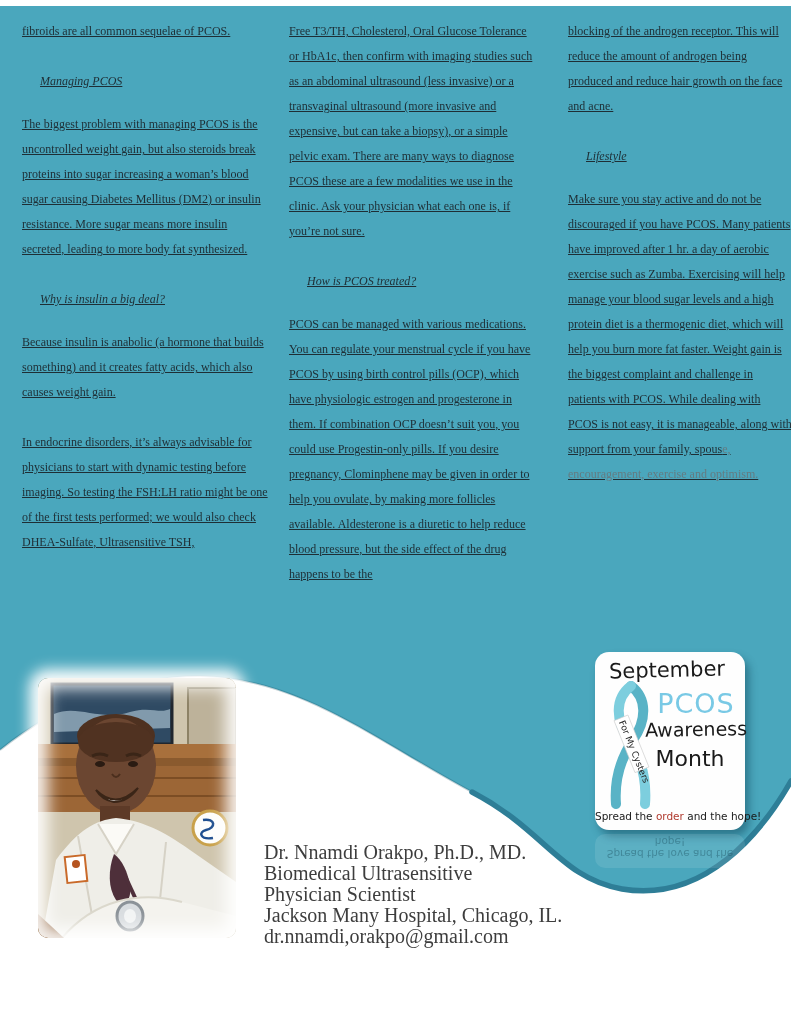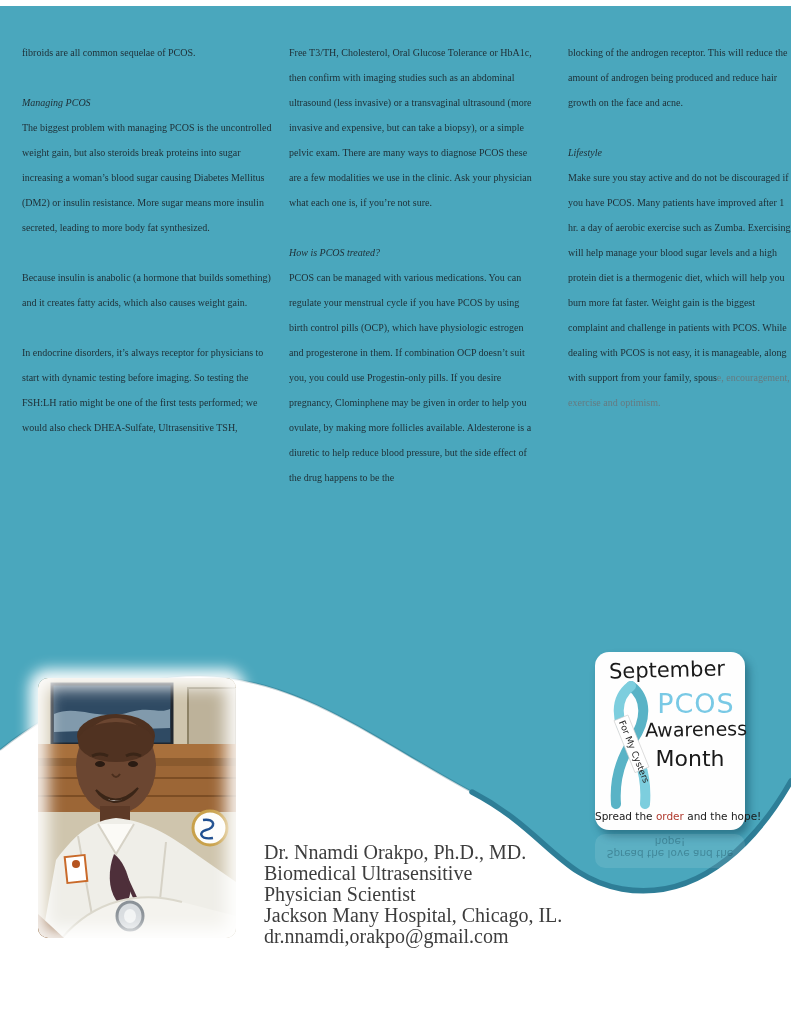--- a/index.html
+++ b/index.html
@@ -1,24 +1,24 @@
 <!DOCTYPE html>
 <html style="--teal: #4aa7bd; --teal_edge: #2e7e97; --text: #1e2e35; --muted: #647b81; --badge_pcos: #79c9e5; --love_red: #b03a2e;"><head>
 <meta charset="utf-8">
 <style>
   html,body{margin:0;padding:0;background:#fff;}
   .page{position:relative;width:791px;height:1024px;background:#fff;overflow:hidden;
         font-family:"Liberation Serif","DejaVu Serif",serif;}
   .wave-svg{position:absolute;left:0;top:0;width:791px;height:1024px;display:block;}
-  .col{position:absolute;top:40px;font-size:10px;line-height:25px;color:var(--text,#1e2e35);}
+  .col{position:absolute;top:19px;font-size:12px;line-height:25px;color:var(--text,#1e2e35);text-decoration:underline;}
   .col1{left:22px;width:250px;}
   .col2{left:289px;width:248px;}
   .col3{left:568px;width:224px;}
   .para{margin:0 0 25px 0;}
-  .heading{margin:0;font-style:italic;}
+  .heading{margin:18px;font-style:italic;}
   .muted{color:var(--muted,#647b81);}
   
   .photo-wrap{position:absolute;left:38px;top:678px;width:198px;height:260px;border-radius:10px;
               box-shadow:0 0 14px 9px rgba(255,255,255,0.95);overflow:hidden;}
   .photo-wrap svg{display:block;width:100%;height:100%;}
   .vignette{position:absolute;left:0;top:0;right:0;bottom:0;border-radius:10px;
             box-shadow:inset 0 0 16px 10px rgba(255,255,255,0.92);pointer-events:none;}
   
   .contact{position:absolute;left:264px;top:842px;font-size:20px;line-height:21px;color:#3d3d3d;}
   
@@ -48,22 +48,23 @@
   <svg class="wave-svg" viewBox="0 0 791 1024" xmlns="http://www.w3.org/2000/svg">
     <path d="M0,750 C60,702 130,676 200,676 C300,678 372,738 472,792 C545,830 560,878 622,889 C705,903 762,832 791,781 L791,6 L0,6 Z" fill="#4aa7bd"></path>
     <path fill="none" stroke="rgba(10,70,90,0.25)" stroke-width="2" d="M0,750 C60,702 130,676 200,676 C300,678 372,738 472,792 C545,830 560,878 622,889 C705,903 762,832 791,781"></path>
     <path fill="none" stroke-width="5.5" stroke-linecap="round" d="M472,792 C545,830 560,878 622,889 C705,903 762,832 791,781" stroke="#2e7e97"></path>
   </svg>
 
   <div class="col col1">
       <div class="para">fibroids are all common sequelae of PCOS.</div>
       <div class="heading">Managing PCOS</div>
       <div class="para">The biggest problem with managing PCOS is the uncontrolled weight gain, but also steroids break proteins into sugar increasing a woman’s blood sugar causing Diabetes Mellitus (DM2) or insulin resistance. More sugar means more insulin secreted, leading to more body fat synthesized.</div>
+      <div class="heading">Why is insulin a big deal?</div>
       <div class="para">Because insulin is anabolic (a hormone that builds something) and it creates fatty acids, which also causes weight gain.</div>
-      <div class="para">In endocrine disorders, it’s always receptor for physicians to start with dynamic testing before imaging.  So testing the FSH:LH ratio might be one of the first tests performed; we would also check DHEA-Sulfate, Ultrasensitive TSH,</div>
+      <div class="para">In endocrine disorders, it’s always advisable for physicians to start with dynamic testing before imaging.  So testing the FSH:LH ratio might be one of the first tests performed; we would also check DHEA-Sulfate, Ultrasensitive TSH,</div>
     </div>
   <div class="col col2">
       <div class="para">Free T3/TH, Cholesterol, Oral Glucose Tolerance or HbA1c, then confirm with imaging studies such as an abdominal ultrasound (less invasive) or a transvaginal ultrasound (more invasive and expensive, but can take a biopsy), or a simple pelvic exam. There are many ways to diagnose PCOS these are a few modalities we use in the clinic. Ask your physician what each one is, if you’re not sure.</div>
       <div class="heading">How is PCOS treated?</div>
       <div class="para">PCOS can be managed with various medications. You can regulate your menstrual cycle if you have PCOS by using birth control pills (OCP), which have physiologic estrogen and progesterone in them. If combination OCP doesn’t suit you, you could use Progestin-only pills. If you desire pregnancy, Clominphene may be given in order to help you ovulate, by making more follicles available. Aldesterone is a diuretic to help reduce blood pressure,  but the side effect of the drug happens to be  the</div>
     </div>
   <div class="col col3">
       <div class="para">blocking of the androgen receptor. This will reduce the amount of androgen being produced and reduce hair growth on the face and acne.</div>
       <div class="heading">Lifestyle</div>
       <div class="para">Make sure you stay active and do not be discouraged if you have PCOS. Many patients have improved after 1 hr. a day of aerobic exercise such as Zumba. Exercising will help manage your blood sugar levels and a high protein diet is a thermogenic diet, which will help you burn more fat faster. Weight gain is the biggest complaint and challenge in patients with PCOS. While dealing with PCOS is not easy, it is manageable, along with support from your family, spous<span class="muted">e, encouragement, exercise and optimism.</span></div>

